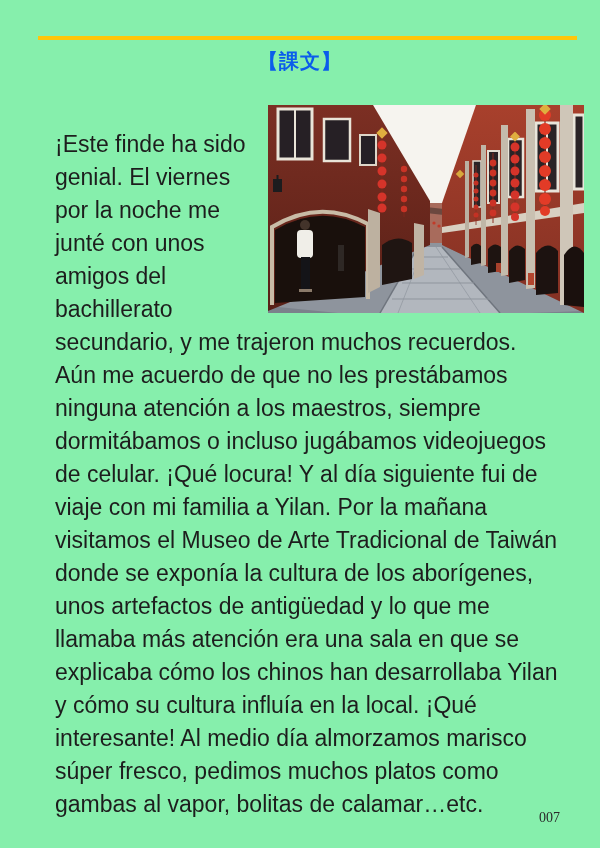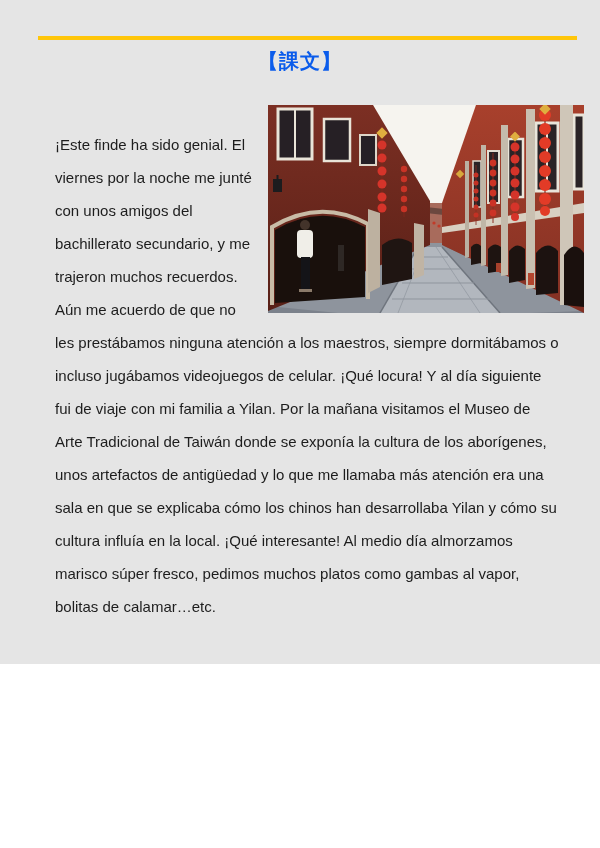--- a/index.html
+++ b/index.html
@@ -3,22 +3,22 @@
 <meta charset="utf-8">
 <style>
   html, body {
     margin: 0;
     padding: 0;
     background: #ffffff;
   }
   .page {
     position: relative;
     width: 600px;
-    height: 664px;
-    background: #e5e5e5;
+    height: 848px;
+    background: #86efac;
     overflow: hidden;
     font-family: "Liberation Sans", sans-serif;
   }
   .top-rule {
     position: absolute;
     left: 38px;
     top: 36px;
     width: 539px;
     height: 4px;
     background: #FFC60A;
@@ -36,21 +36,21 @@
     color: #0B5CEB;
   }
   .body-area {
     position: absolute;
     left: 55px;
     top: 128px;
     width: 505px;
   }
   .lesson-text {
     margin: 0;
-    font-size: 15px;
+    font-size: 23px;
     line-height: 33px;
     color: #1d1d1d;
     text-align: left;
   }
   .photo-float {
     float: right;
     width: 316px;
     height: 208px;
     margin: -23px -24px 12px 14px;
     display: block;

